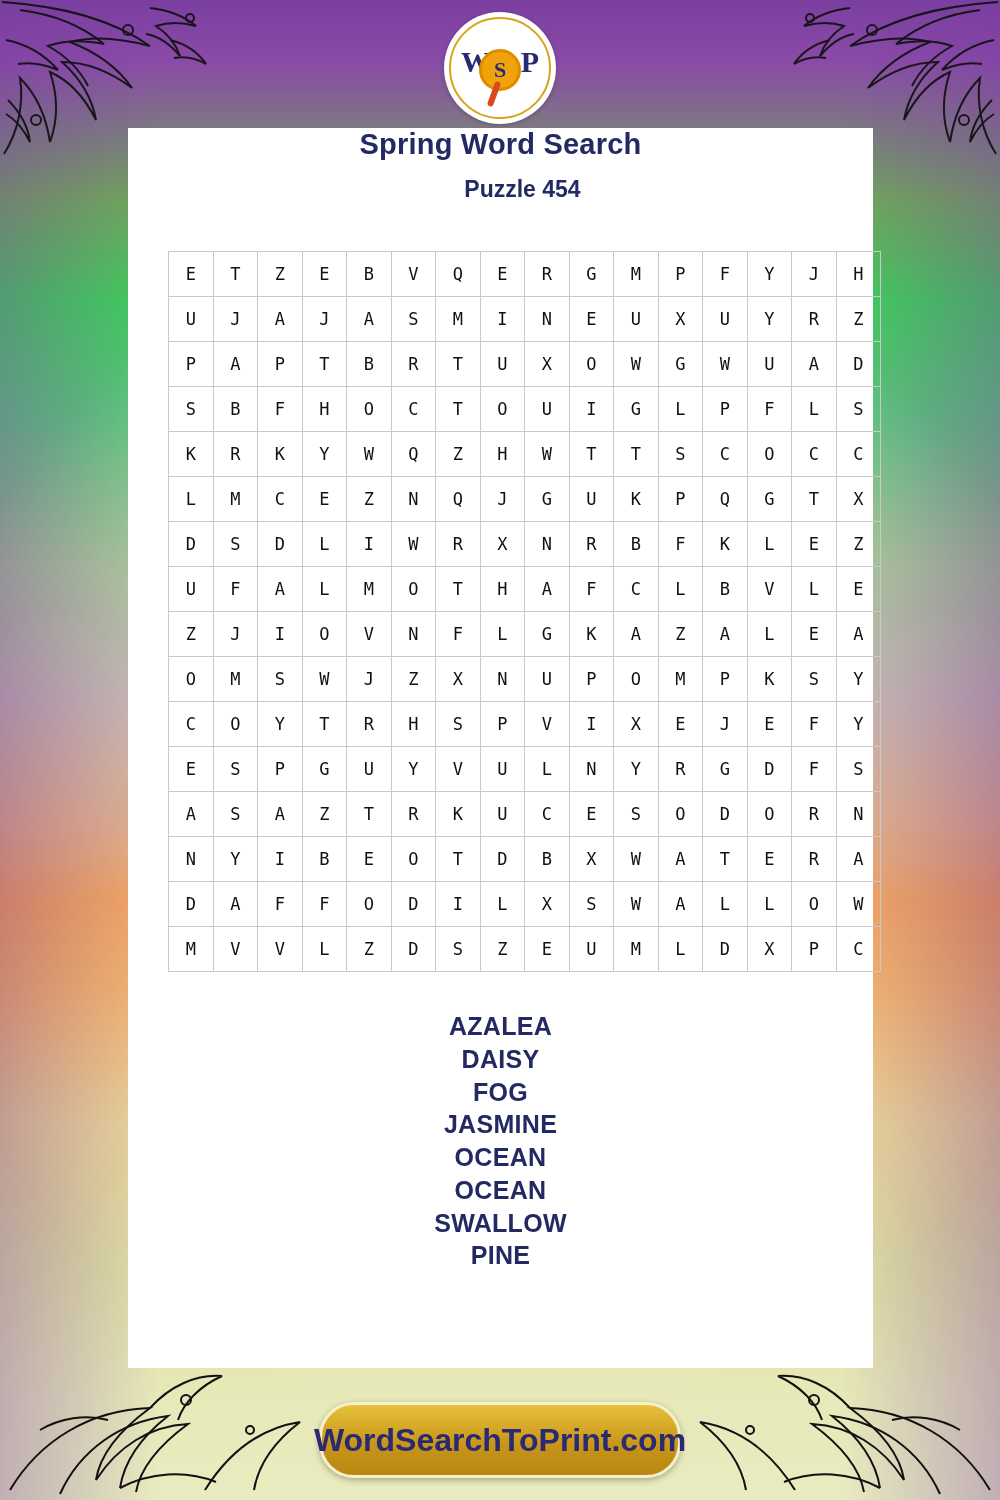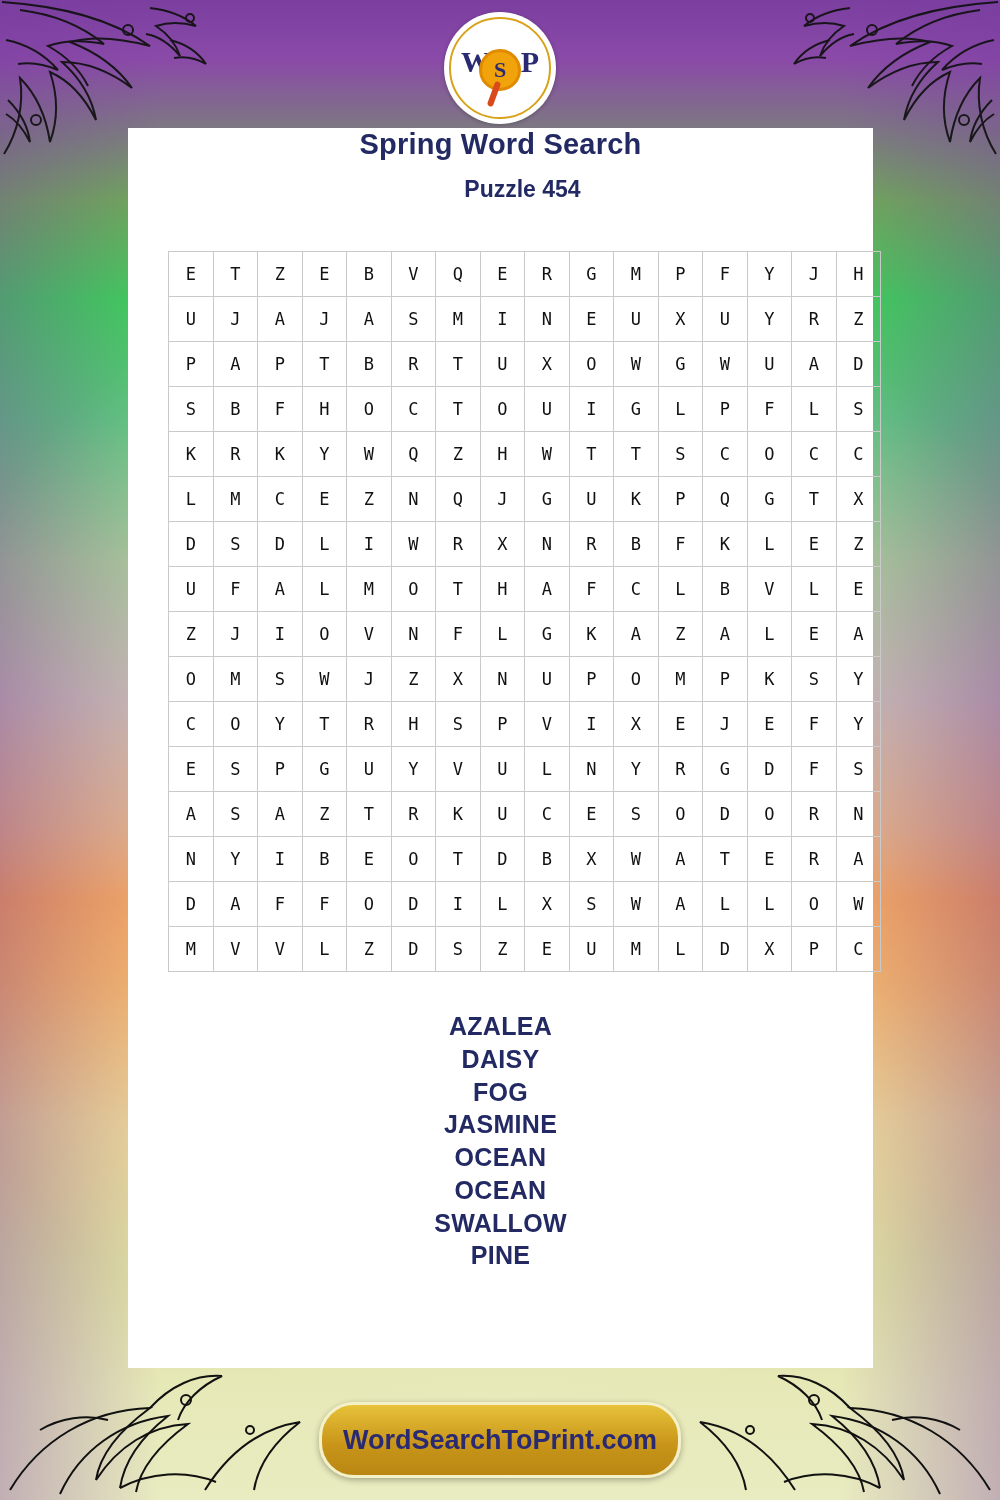--- a/index.html
+++ b/index.html
@@ -200,21 +200,21 @@
     border-radius: 35px;
     background: linear-gradient(180deg, #e7c23a 0%, #c9961a 55%, #b98612 100%);
     border: 3px solid #f4f0c8;
     box-shadow: 0 2px 6px rgba(0,0,0,0.3);
     display: flex;
     align-items: center;
     justify-content: center;
     z-index: 6;
   }
   .footer-text {
-    font-size: 27px;
+    font-size: 32px;
     font-weight: bold;
     color: #2a2a72;
   }
 </style>
 </head>
 <body>
 
 <div class="page">
 
   <svg class="corner tl" viewBox="0 0 210 190" xmlns="http://www.w3.org/2000/svg">

